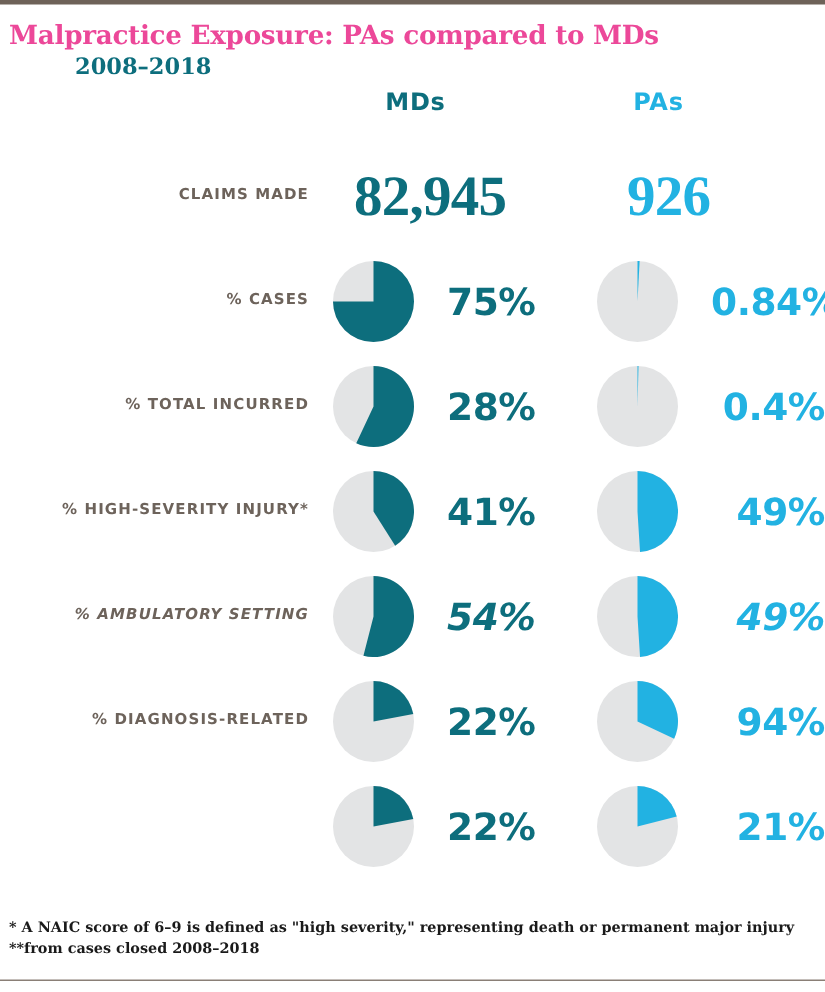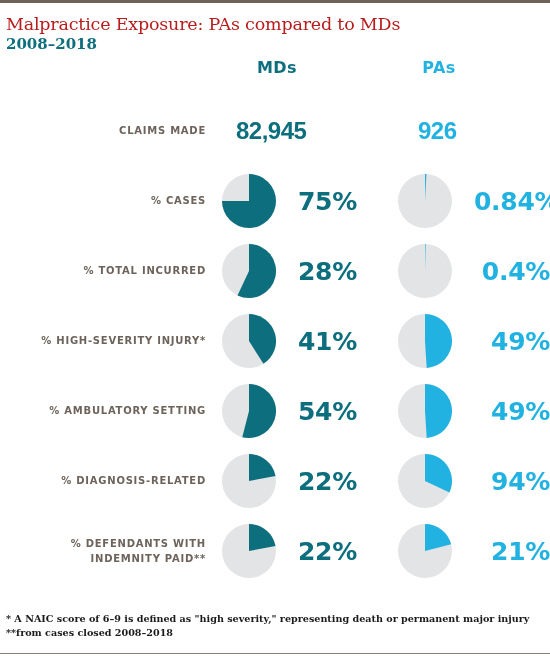--- a/index.html
+++ b/index.html
@@ -38,33 +38,34 @@
   }
   .title-block {
     position: absolute;
     top: 14px;
     left: 6px;
     width: 420px;
   }
   .title-main {
     font-family: "DejaVu Serif", serif;
     font-size: 17.5px;
-    font-weight: 400;
-    color: #b91c1c;
+    font-weight: 700;
+    color: #ec4899;
     letter-spacing: -0.2px;
     line-height: 1.16;
     white-space: nowrap;
   }
   .title-sub {
     font-family: "DejaVu Serif", serif;
     font-size: 15px;
     font-weight: 700;
     color: #0d6e7d;
     line-height: 1.2;
     margin-top: 1px;
+    margin-left: 44px;
   }
 
   
   .col-header {
     position: absolute;
     top: 58px;
     font-family: "DejaVu Sans", sans-serif;
     font-size: 16px;
     font-weight: 700;
     letter-spacing: 0.5px;
@@ -126,22 +127,22 @@
     font-weight: 700;
     letter-spacing: -0.3px;
     margin-left: 22px;
     white-space: nowrap;
   }
   .pct.md { color: #0d6e7d; }
   .pct.pa { color: #22b2e2; }
 
   
   .bignum {
-    font-family: Liberation Sans, sans-serif;
-    font-size: 24px;
+    font-family: Liberation Serif, serif;
+    font-size: 38px;
     font-weight: 700;
     letter-spacing: -0.5px;
     white-space: nowrap;
   }
   .bignum.md { color: #0d6e7d; }
   .bignum.pa { color: #22b2e2; }
   .cell.claims { justify-content: flex-start; }
   .cell.claims.md { padding-left: 14px; box-sizing: border-box; }
   .cell.claims.pa { padding-left: 20px; box-sizing: border-box; }
 
@@ -248,21 +249,21 @@
         <div class="cell pa">
           <div class="pie-wrap">
             <svg width="54" height="54" viewBox="0 0 54 54">
               <circle cx="27" cy="27" r="27" fill="#e3e4e5"></circle>
               <path d="M 27 27 L 27 0 A 27 27 0 0 1 28.695 53.947 Z" fill="#22b2e2"></path>
             </svg>
           </div>
           <div class="pct pa">49%</div>
         </div>
       </div>
-      <div class="row" style="top: 376px;">
+      <div class="row" style="top: 376px; font-style: italic;">
         <div class="row-label">
           <div>% AMBULATORY SETTING</div>
         </div>
         <div class="cell md">
           <div class="pie-wrap">
             <svg width="54" height="54" viewBox="0 0 54 54">
               <circle cx="27" cy="27" r="27" fill="#e3e4e5"></circle>
               <path d="M 27 27 L 27 0 A 27 27 0 1 1 20.285 53.152 Z" fill="#0d6e7d"></path>
             </svg>
           </div>
@@ -295,24 +296,20 @@
           <div class="pie-wrap">
             <svg width="54" height="54" viewBox="0 0 54 54">
               <circle cx="27" cy="27" r="27" fill="#e3e4e5"></circle>
               <path d="M 27 27 L 27 0 A 27 27 0 0 1 51.430 38.496 Z" fill="#22b2e2"></path>
             </svg>
           </div>
           <div class="pct pa">94%</div>
         </div>
       </div>
       <div class="row" style="top: 516px;">
-        <div class="row-label">
-          <div>% DEFENDANTS WITH</div>
-          <div>INDEMNITY PAID**</div>
-        </div>
         <div class="cell md">
           <div class="pie-wrap">
             <svg width="54" height="54" viewBox="0 0 54 54">
               <circle cx="27" cy="27" r="27" fill="#e3e4e5"></circle>
               <path d="M 27 27 L 27 0 A 27 27 0 0 1 53.522 21.941 Z" fill="#0d6e7d"></path>
             </svg>
           </div>
           <div class="pct md">22%</div>
         </div>
         <div class="cell pa">

